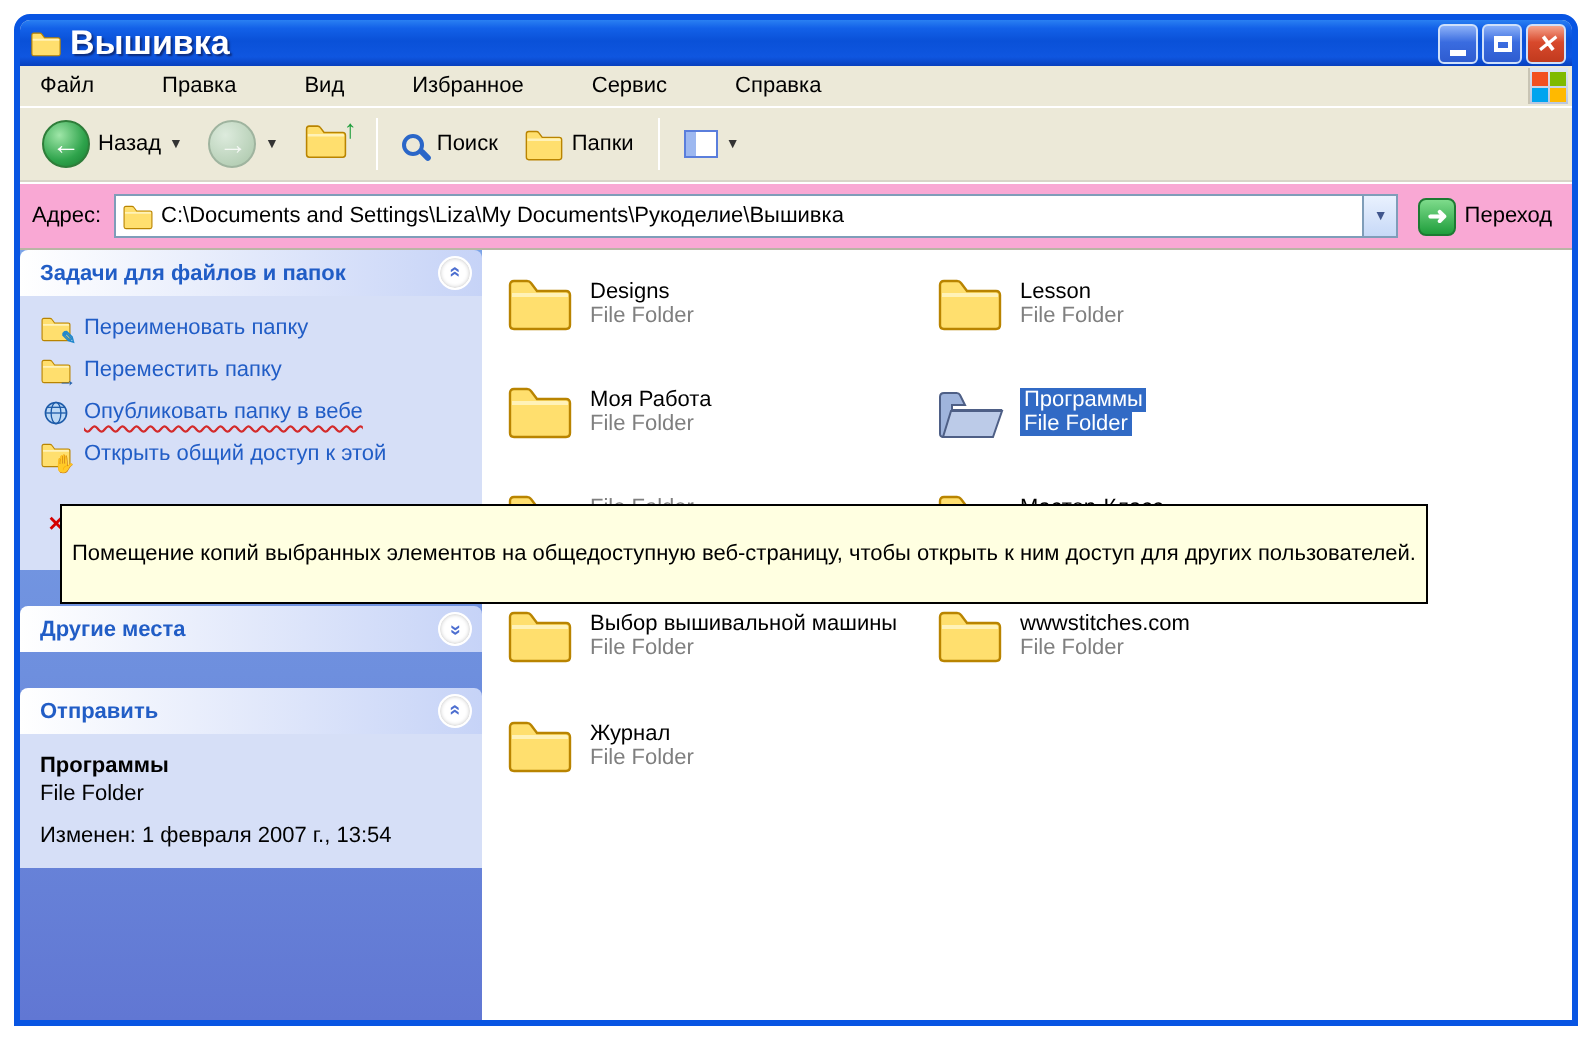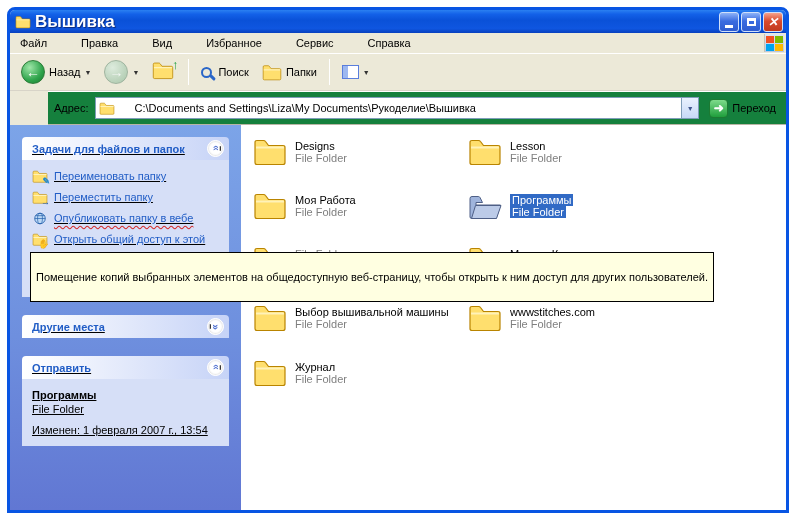--- a/index.html
+++ b/index.html
@@ -46,36 +46,36 @@
   .magnifier { width:11px; height:11px; border:2px solid #2A66C8; border-radius:50%; position:relative; margin-right:2px; }
   .magnifier::after { content:""; position:absolute; width:7px; height:3px; background:#2A66C8; border-radius:2px;
     transform:rotate(45deg); right:-6px; bottom:-3px; }
   .views-ico { width:17px; height:14px; border:1px solid #5A7EDC; background:#fff; display:grid;
     grid-template-columns:5px 5px 5px; }
   .views-ico i:nth-child(1) { background:#9DB8F0; }
   .tb-sep { width:1px; height:26px; background:#C9C5B2; margin:0 4px; border-right:1px solid #fff; }
 
   
   .addressbar { height:26px; flex:0 0 26px; display:flex; align-items:center; gap:6px; padding:16px 6px;
-    border-top:1px solid #fff; border-bottom:1px solid #B9B5A5; background:#15803d;margin-left:38px; }
+    border-top:1px solid #fff; border-bottom:1px solid #B9B5A5; background:#f9a8d4; }
   .addr-label { color:#000; }
-  .combo { flex:1; height:22px; background:#fff; border:1px solid #7F9DB9; display:flex; align-items:center; padding-left:3px;gap:16px; }
+  .combo { flex:1; height:22px; background:#fff; border:1px solid #7F9DB9; display:flex; align-items:center; padding-left:3px; }
   .combo svg { width:16px; height:13px; flex:0 0 16px; }
   .combo input { flex:1; border:none; outline:none; font:11px "Liberation Sans",sans-serif; padding:0 4px; background:transparent; }
   .combo-drop { width:17px; height:20px; border-left:1px solid #7F9DB9;
     background:linear-gradient(180deg,#E9F1FE,#C7D9F7); display:flex; align-items:center; justify-content:center;
     font-size:7px; color:#40568D; cursor:pointer; }
   .go-group { display:flex; align-items:center; gap:4px; padding:2px 4px; cursor:pointer; }
   .go-ico { width:19px; height:19px; border-radius:4px; background:linear-gradient(180deg,#7EDB8B,#1F9E3C);
     border:1px solid #1C7A32; color:#fff; font-weight:bold; display:flex; align-items:center; justify-content:center; font-size:12px; }
 
   
   .content { flex:1; display:flex; min-height:0; }
-  .sidebar { width:231px; flex:0 0 231px; padding:12px;
-    background:linear-gradient(180deg,#7CA4E8 0%,#6E8FDE 55%,#6177D3 100%); overflow:hidden;text-decoration:underline; }
+  .sidebar { width:231px; flex:0 0 231px; padding:0;
+    background:linear-gradient(180deg,#7CA4E8 0%,#6E8FDE 55%,#6177D3 100%); overflow:hidden; }
   .section { margin-bottom:18px; }
   .sec-header { height:23px; background:linear-gradient(90deg,#FFFFFF,#C6D3F7); border-radius:4px 4px 0 0;
     display:flex; align-items:center; justify-content:space-between; padding:0 5px 0 10px;
     color:#215DC6; font-weight:bold; cursor:pointer; }
   .chevron { width:17px; height:17px; border-radius:50%; background:#fff; border:1px solid #fff;
     color:#4D6FD0; display:flex; align-items:center; justify-content:center; box-shadow:inset 0 0 2px rgba(0,0,0,.25); }
   .chevron b { font-size:10px; letter-spacing:-1px; }
   .chev-up b { display:block; transform:rotate(-90deg); }
   .chev-down b { display:block; transform:rotate(90deg); }
   .sec-body { background:#D6DFF7; padding:10px 6px 10px 10px; }

